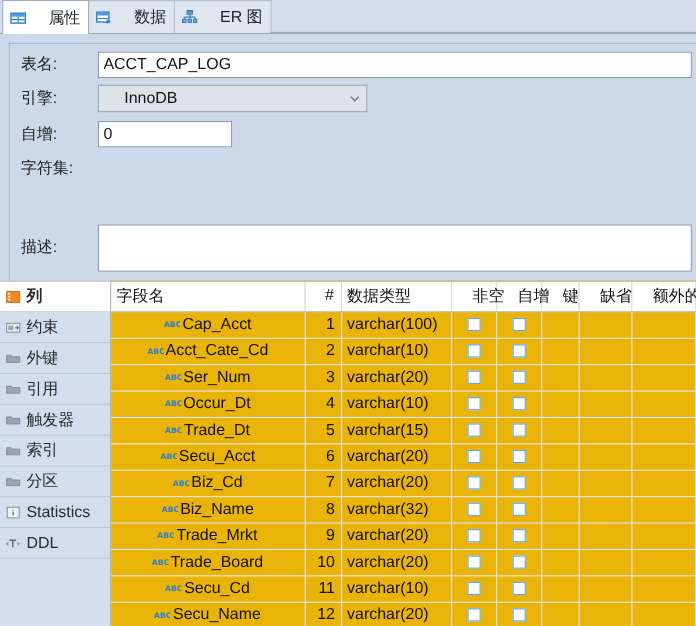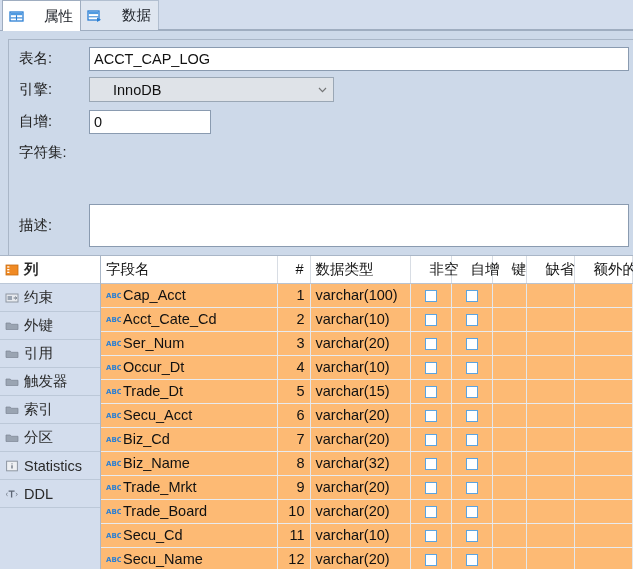--- a/index.html
+++ b/index.html
@@ -166,21 +166,21 @@
     border-bottom: 1px solid #bcc8d8;
   }
   .sb-icon { width: 14px; height: 14px; flex: 0 0 14px; display:block; }
   .sb-fill { height: 160px; }
 
   
   .gridwrap {
     position: absolute;
     left: 101px; top: 0;
     width: 532px; height: 314px;
-    background: #fdba74;
+    background: #eab308;
     border-top: 1px solid #a9b6c7;
     overflow: hidden;
   }
   table.grid {
     border-collapse: collapse;
     table-layout: fixed;
     width: 660px;
     font-size: 14.5px;
   }
   table.grid th {
@@ -200,21 +200,21 @@
   table.grid th.ctr { text-align: right; padding: 0 19px; }
   table.grid td {
     height: 24px;
     border-bottom: 1px solid #e8ebef;
     border-right: 1px solid #e3e7ec;
     padding: 0 5px;
     color: #111;
     white-space: nowrap;
     overflow: hidden;
   }
-  td.cname { padding-left: 3px; }
+  td.cname { padding-left: 3px; text-align: center; }
   td.cnum { text-align: right; padding-right: 6px; }
   td.ctype { padding-left: 6px; }
   td.cchk { text-align: center; padding: 0; }
 
   .abcicon {
     display: inline-block;
     vertical-align: -1px;
     margin-right: 2px;
     width: 15px; height: 11px;
   }
@@ -252,20 +252,36 @@
         <svg viewBox="0 0 15 15" width="15" height="15">
           <rect x="1" y="3" width="11" height="9" fill="#ffffff" stroke="#2a7fd4" stroke-width="1.3"></rect>
           <rect x="1.6" y="3.6" width="9.8" height="2.5" fill="#4f9ae0"></rect>
           <line x1="1.6" y1="8.8" x2="11.4" y2="8.8" stroke="#2a7fd4" stroke-width="1"></line>
           <path d="M10 9.5 l4 2.2 l-4 2.2 z" fill="#2a7fd4"></path>
         </svg>
       </span>
       <span>数据</span>
     </div>
 
+    <div class="tab">
+      <span class="tabicon">
+        <svg viewBox="0 0 15 15" width="15" height="15">
+          <rect x="5" y="1.5" width="5" height="3.4" fill="#5b9bd5" stroke="#2a6fb0" stroke-width=".8"></rect>
+          <line x1="7.5" y1="5" x2="7.5" y2="7.6" stroke="#3d7fbd" stroke-width="1.1"></line>
+          <line x1="2.6" y1="7.6" x2="12.4" y2="7.6" stroke="#3d7fbd" stroke-width="1.1"></line>
+          <line x1="2.6" y1="7.6" x2="2.6" y2="9.4" stroke="#3d7fbd" stroke-width="1.1"></line>
+          <line x1="7.5" y1="7.6" x2="7.5" y2="9.4" stroke="#3d7fbd" stroke-width="1.1"></line>
+          <line x1="12.4" y1="7.6" x2="12.4" y2="9.4" stroke="#3d7fbd" stroke-width="1.1"></line>
+          <rect x="1" y="9.4" width="3.2" height="3.2" fill="#6ea8dd" stroke="#2a6fb0" stroke-width=".7"></rect>
+          <rect x="5.9" y="9.4" width="3.2" height="3.2" fill="#6ea8dd" stroke="#2a6fb0" stroke-width=".7"></rect>
+          <rect x="10.8" y="9.4" width="3.2" height="3.2" fill="#6ea8dd" stroke="#2a6fb0" stroke-width=".7"></rect>
+        </svg>
+      </span>
+      <span>ER 图</span>
+    </div>
 
     <div class="tab-spacer"></div>
   </div>
 
   <div class="formpanel">
 
     <div class="formrow" style="top:5px;">
       <span class="flabel">表名:</span>
       <input class="ftext" style="width: 540px;" type="text" value="ACCT_CAP_LOG">
     </div>

